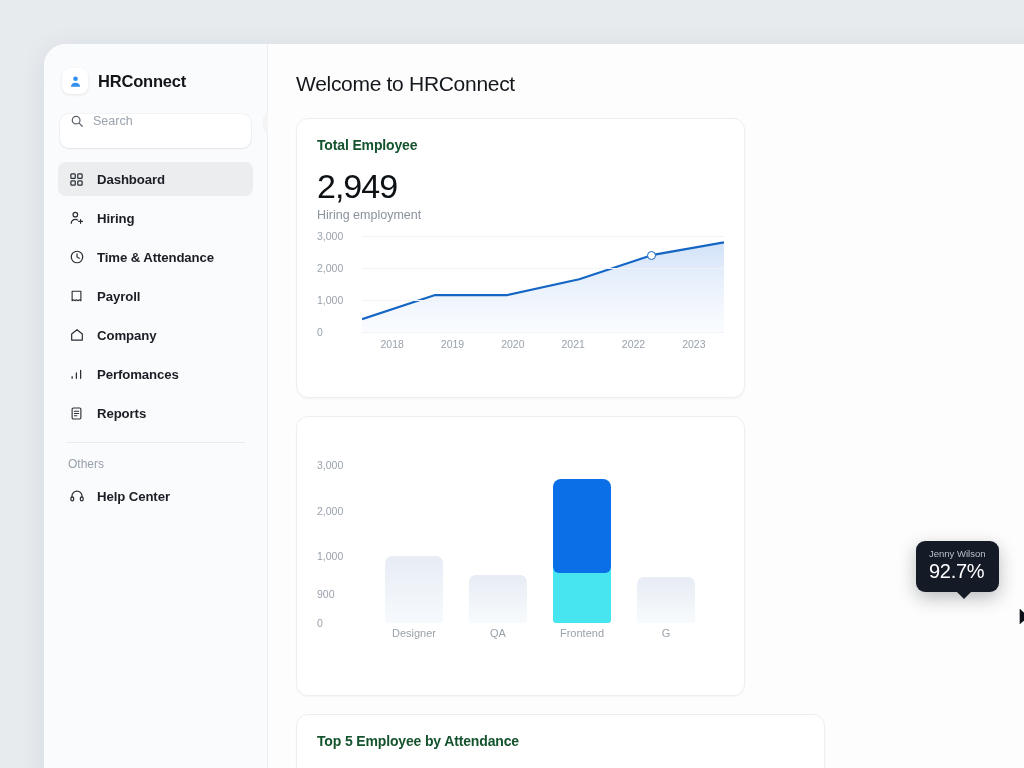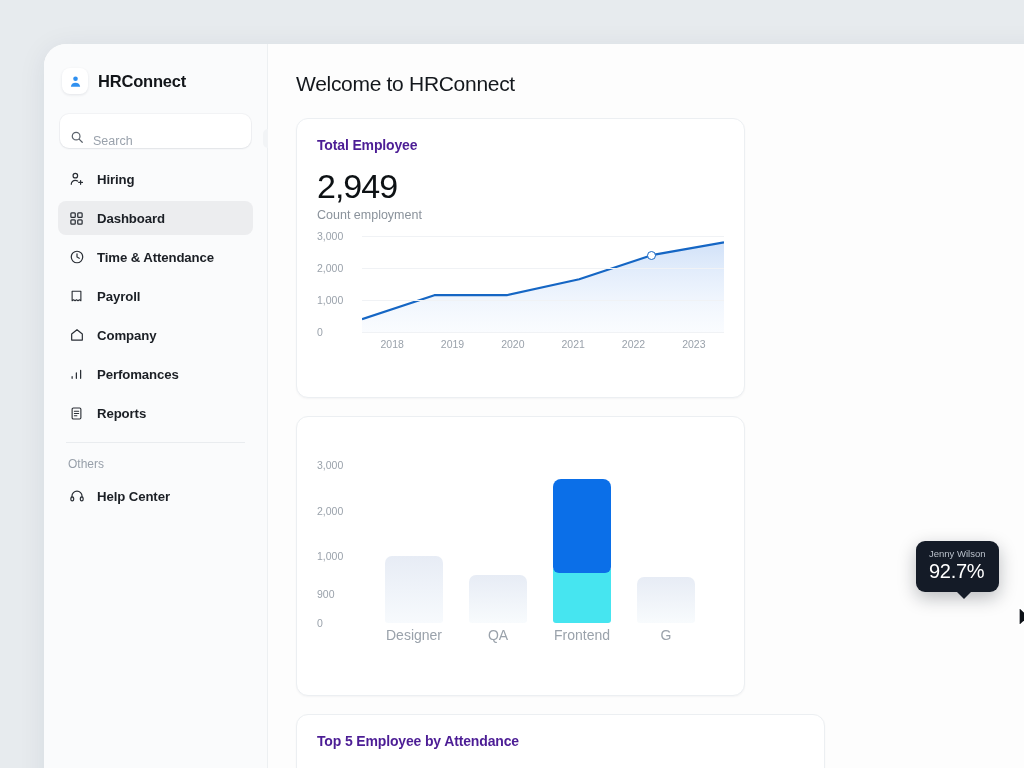--- a/index.html
+++ b/index.html
@@ -33,21 +33,21 @@
   }
   .brand { display: flex; align-items: center; gap: 10px; padding: 2px 4px 20px 4px; }
   .brand-badge {
     width: 26px; height: 26px; border-radius: 8px; background:#fff;
     display:flex; align-items:center; justify-content:center;
     box-shadow: 0 1px 3px rgba(16,30,54,.10);
   }
   .brand-name { font-size: 16.5px; font-weight: 700; color:#121519; letter-spacing:-.2px; }
 
   .search-box {
-    display:flex; align-items:flex-end; gap:9px;
+    display:flex; align-items:flex-start; gap:9px;
     height: 34px; background:#fff; border-radius:9px;
     padding: 0 8px 0 10px; margin: 0 2px 14px 2px;
     box-shadow: 0 1px 2px rgba(16,30,54,.07), 0 0 0 1px rgba(16,30,54,.035);
   }
   .search-input {
     border:none; outline:none; background:transparent; flex:1;
     font-family:"Liberation Sans", sans-serif; font-size:12.5px; color:#3b424b;
   }
   .search-input::placeholder { color:#9aa2ac; }
   .kbd-group { display:flex; gap:4px; }
@@ -71,21 +71,21 @@
 
   
   #main { flex:1; background:#fdfdfd; padding: 28px 0 0 28px; position:relative; overflow:hidden; }
   #page-title { font-size: 21px; font-weight: 500; color:#14181d; letter-spacing:-.3px; margin-bottom: 22px; }
 
   .grid { display:flex; flex-wrap:wrap; gap:18px; }
   .card {
     background:#fff; border:1px solid #eceff2; border-radius:12px;
     box-shadow: 0 1px 2px rgba(16,30,54,.04);
   }
-  .card-title { font-size:14px; font-weight:700; color:#4c1d95; letter-spacing:-.15px; }
+  .card-title { font-size:14px; font-weight:700; color:#14532d; letter-spacing:-.15px; }
 
   
   #card-total-employee { width:449px; height:280px; padding:18px 20px; }
   #card-positions      { width:449px; height:280px; padding:18px 20px; }
 
   .big-number { font-size:34px; font-weight:400; color:#0d1114; letter-spacing:-1px; margin: 14px 0 2px 0; }
   .sub-label  { font-size:12.5px; color:#8a929b; }
 
   
   .lc-wrap { position:relative; margin-top:14px; height:112px; }
@@ -95,21 +95,21 @@
   .lc-xaxis { position:absolute; left:45px; right:0; top:102px; display:flex; }
   .lc-xlabel { flex:1; text-align:center; font-size:10.5px; color:#9aa2ab; }
 
   
   .bc-wrap { position:relative; margin-top:16px; height:200px; }
   .bc-ylabel { position:absolute; left:0; font-size:10.5px; color:#9aa2ab; transform:translateY(-50%); }
   .bc-plot { position:absolute; left:48px; right:-10px; top:0; height:172px; }
   .bc-col { position:absolute; bottom:0; width:58px; }
   .bc-seg { position:absolute; width:100%; left:0; }
   .bc-xaxis { position:absolute; left:48px; right:-10px; top:176px; height:16px; }
-  .bc-xlabel { position:absolute; font-size:14px; color:#9aa2ab; text-align:center; width:78px; }
+  .bc-xlabel { position:absolute; font-size:11px; color:#9aa2ab; text-align:center; width:78px; }
 
   
   #card-attendance { width:529px; height:264px; padding:18px 20px; }
 
   .bar-row { display:flex; align-items:center; height:27px; margin-bottom:6px; }
   .bar-track { position:relative; flex:1; height:22px; }
   .bar-fill { position:absolute; left:0; top:0; height:100%; border-radius:3px; }
   .bar-fill.dim { background:#eaeff8; }
 
   
@@ -152,46 +152,46 @@
         </svg>
       </span>
       <input class="search-input" placeholder="Search" style="">
       <span class="kbd-group">
         <span class="kbd">⌘</span>
         <span class="kbd">K</span>
       </span>
     </div>
 
     <nav>
-      <div class="nav-item">
-        <span class="nav-icon">
-          <svg width="16" height="16" viewBox="0 0 24 24" fill="none" stroke="#2a2f36" stroke-width="1.8">
-            <circle cx="9.5" cy="7" r="3.4"></circle>
-              <path d="M3.4 20c0-3.6 2.7-5.8 6.1-5.8 1.3 0 2.5.3 3.5.9" stroke-linecap="round"></path>
-            <path d="M17.4 20v-5.6M14.6 17.2h5.6" stroke-linecap="round"></path>
-          </svg>
-        </span>
-        <span>Hiring</span>
-      </div>
-
       <div class="nav-item active">
         <span class="nav-icon">
           <svg width="15" height="15" viewBox="0 0 24 24" fill="none" stroke="#2a2f36" stroke-width="2">
             <rect x="3" y="3" width="7" height="7" rx="1.4"></rect>
               <rect x="14" y="3" width="7" height="7" rx="1.4"></rect>
             <rect x="3" y="14" width="7" height="7" rx="1.4"></rect>
               <rect x="14" y="14" width="7" height="7" rx="1.4"></rect>
           </svg>
         </span>
         <span>Dashboard</span>
       </div>
 
       <div class="nav-item">
         <span class="nav-icon">
           <svg width="16" height="16" viewBox="0 0 24 24" fill="none" stroke="#2a2f36" stroke-width="1.8">
+            <circle cx="9.5" cy="7" r="3.4"></circle>
+              <path d="M3.4 20c0-3.6 2.7-5.8 6.1-5.8 1.3 0 2.5.3 3.5.9" stroke-linecap="round"></path>
+            <path d="M17.4 20v-5.6M14.6 17.2h5.6" stroke-linecap="round"></path>
+          </svg>
+        </span>
+        <span>Hiring</span>
+      </div>
+
+      <div class="nav-item">
+        <span class="nav-icon">
+          <svg width="16" height="16" viewBox="0 0 24 24" fill="none" stroke="#2a2f36" stroke-width="1.8">
             <circle cx="12" cy="12" r="8.6"></circle>
               <path d="M12 7.2V12l3.3 2" stroke-linecap="round"></path>
           </svg>
         </span>
         <span>Time &amp; Attendance</span>
       </div>
 
       <div class="nav-item">
         <span class="nav-icon">
           <svg width="15" height="15" viewBox="0 0 24 24" fill="none" stroke="#2a2f36" stroke-width="1.8">
@@ -247,21 +247,21 @@
   </aside>
 
   <main id="main">
     <h1 id="page-title">Welcome to HRConnect</h1>
 
     <div class="grid">
 
       <section class="card" id="card-total-employee">
         <div class="card-title">Total Employee</div>
         <div class="big-number">2,949</div>
-        <div class="sub-label">Count employment</div>
+        <div class="sub-label">Hiring employment</div>
 
         <div class="lc-wrap">
           <div class="lc-ylabel" style="top:0px">3,000</div>
           <div class="lc-ylabel" style="top:32px">2,000</div>
           <div class="lc-ylabel" style="top:64px">1,000</div>
           <div class="lc-ylabel" style="top:96px">0</div>
 
           <div class="lc-plot">
             <div class="lc-grid" style="top:0px"></div>
             <div class="lc-grid" style="top:32px"></div>

